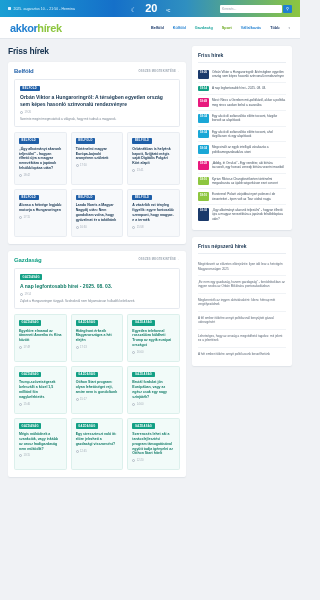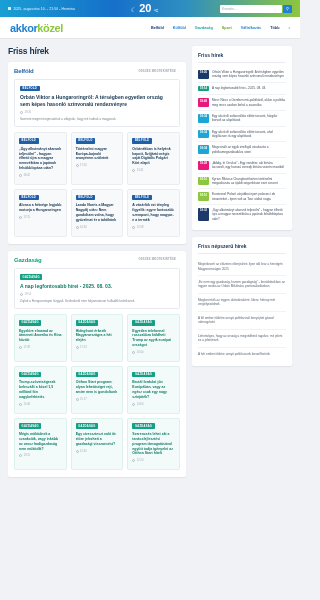--- a/index.html
+++ b/index.html
@@ -19,21 +19,21 @@
     background: linear-gradient(90deg, #1a9fd4 0%, #1570c9 38%, #2f8fc0 62%, #8dc63f 100%);
     display: flex;
     align-items: center;
     padding: 0 8px;
     color: #eaf6ff;
   }
   .topbar-date { display: flex; align-items: center; gap: 2px; font-size: 3.4px; letter-spacing: .1px; white-space: nowrap; }
   .cal-icon { width: 3.4px; height: 3.4px; border: .5px solid #dff0ff; border-radius: .4px; position: relative; flex: none; }
   .cal-icon:before { content: ""; position: absolute; left: 0; right: 0; top: .6px; height: .5px; background: #dff0ff; }
 
-  .topbar-weather { display: flex; align-items: baseline; gap: 3px; margin-left: 56px; }
+  .topbar-weather { display: flex; align-items: baseline; gap: 9px; margin-left: 56px; }
   .moon-icon { font-size: 6px; color: #e8f4ff; line-height: 1; transform: translateY(-.5px); }
   .temp-val { font-size: 11px; font-weight: 700; color: #ffffff; line-height: 1; letter-spacing: -.3px; }
   .temp-unit { font-size: 4px; color: #eaf6ff; font-weight: 600; }
 
   .topbar-search { margin-left: auto; display: flex; align-items: center; }
   .search-box {
     width: 62px; height: 8px;
     background: #ffffff;
     border-radius: 1px;
     display: flex; align-items: center;
@@ -161,21 +161,21 @@
     <span class="temp-unit">°C</span>
   </div>
   <div class="topbar-search">
     <div class="search-box">Keresés...</div>
     <div class="search-btn">⚲</div>
   </div>
 </div>
 
 <div class="masthead">
   <div class="logo">
-    <span class="a">akkor</span><span class="c">közel</span>
+    <span class="a">akkor</span><span class="c">hírek</span>
   </div>
   <nav class="mainnav">
     <span class="navitem">Belföld</span>
     <span class="navitem accent-blue">Külföld</span>
     <span class="navitem accent-teal">Gazdaság</span>
     <span class="navitem accent-green">Sport</span>
     <span class="navitem accent-blue">Vállalkozás</span>
     <span class="navitem">Több</span>
     <span class="caret">▾</span>
   </nav>

